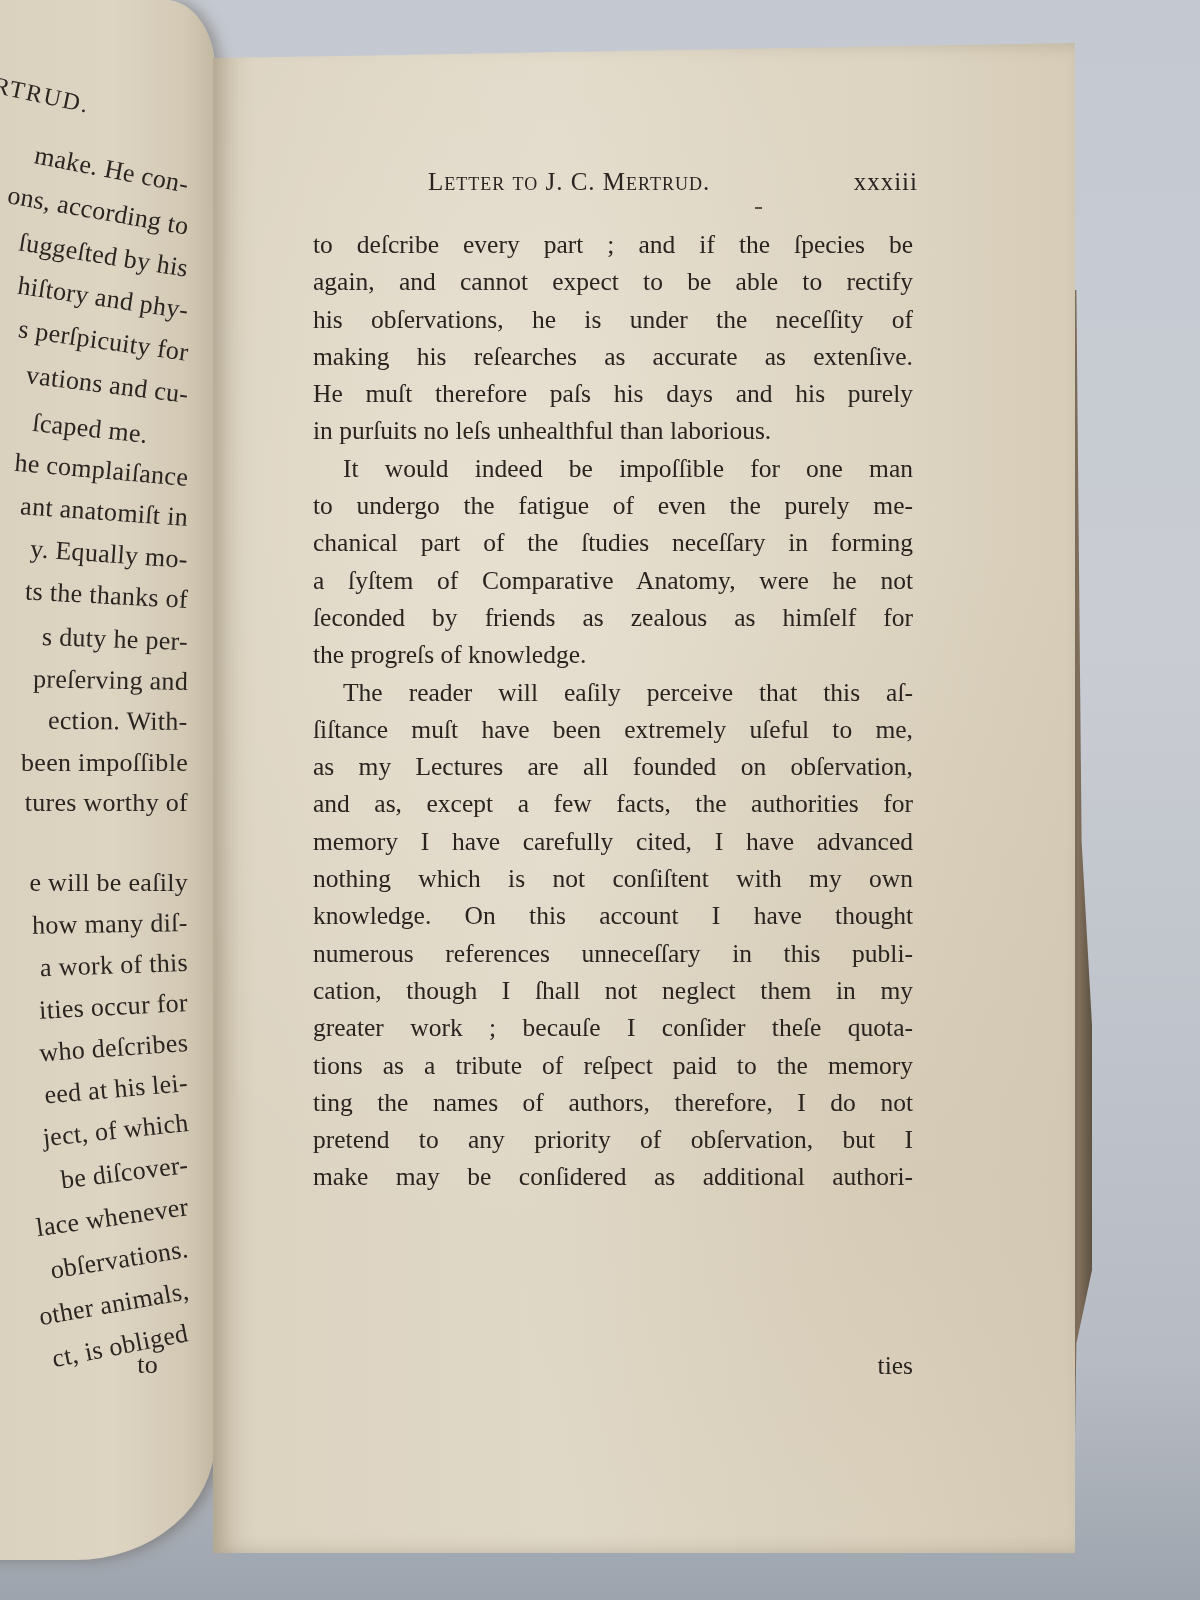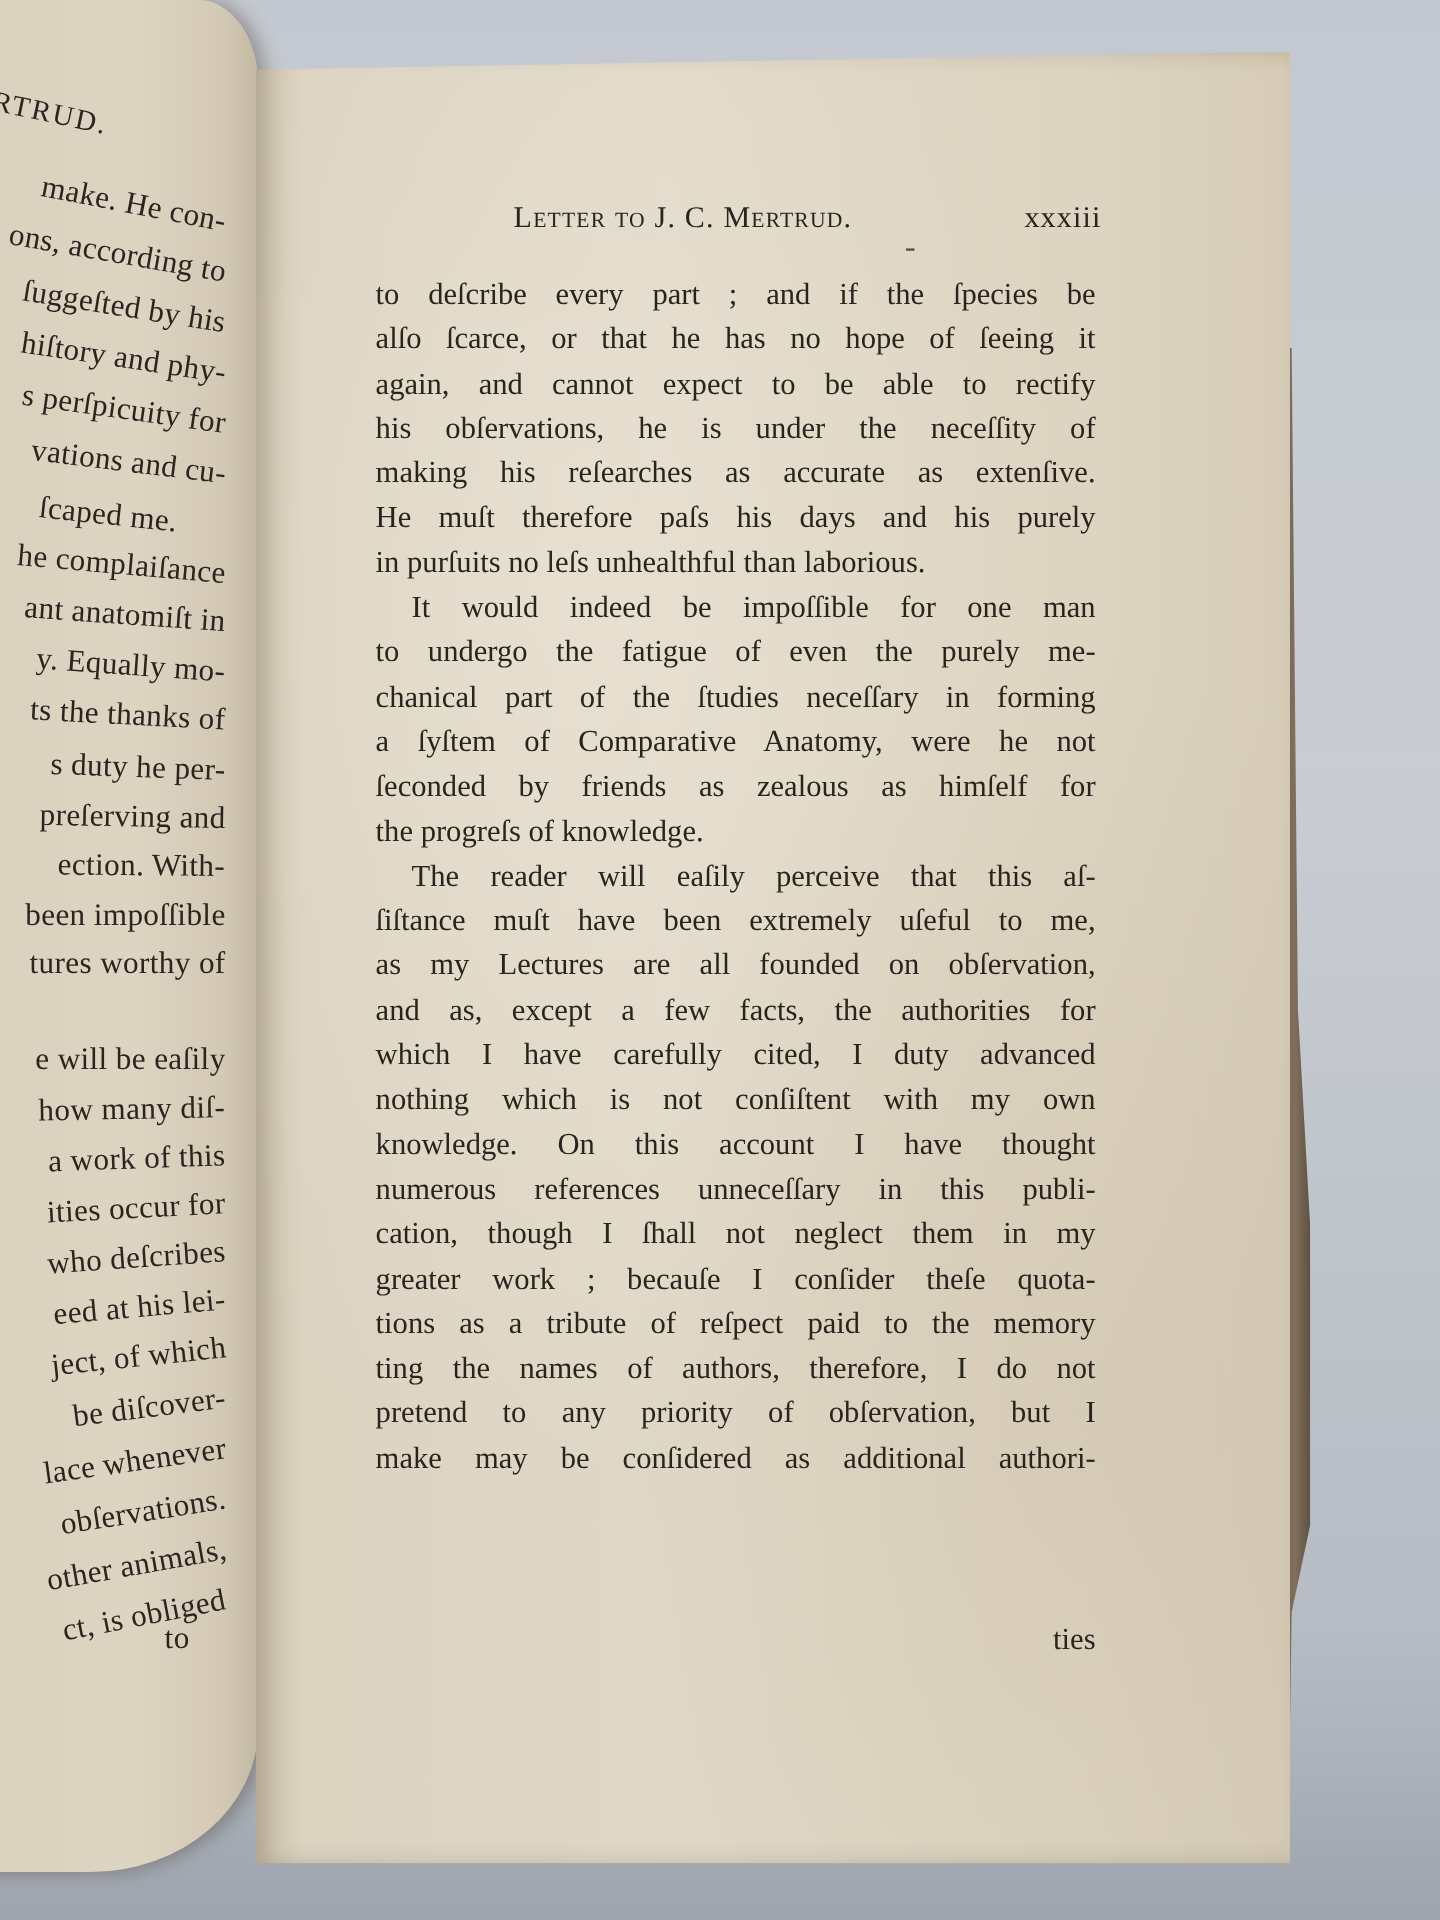--- a/index.html
+++ b/index.html
@@ -171,37 +171,36 @@
 
 <div class="cover-edge"></div>
 
 <div class="right-page">
   <div class="running-head">Letter to J. C. Mertrud.</div>
   <div class="folio">xxxiii</div>
   <div class="small-mark" style="left:542px; top:164px;"></div>
 
   <div class="body-text">
     <div class="line">to deſcribe every part ; and if the ſpecies be</div>
-    <div class="line">alſo ſcarce, or that he has no hope of ſeeing it</div>
     <div class="line">again, and cannot expect to be able to rectify</div>
     <div class="line">his obſervations, he is under the neceſſity of</div>
     <div class="line">making his reſearches as accurate as extenſive.</div>
     <div class="line">He muſt therefore paſs his days and his purely</div>
     <div class="line last">in purſuits no leſs unhealthful than laborious.</div>
     <div class="line indent">It would indeed be impoſſible for one man</div>
     <div class="line">to undergo the fatigue of even the purely me-</div>
     <div class="line">chanical part of the ſtudies neceſſary in forming</div>
     <div class="line">a ſyſtem of Comparative Anatomy, were he not</div>
     <div class="line">ſeconded by friends as zealous as himſelf for</div>
     <div class="line last">the progreſs of knowledge.</div>
     <div class="line indent">The reader will eaſily perceive that this aſ-</div>
     <div class="line">ſiſtance muſt have been extremely uſeful to me,</div>
     <div class="line">as my Lectures are all founded on obſervation,</div>
     <div class="line">and as, except a few facts, the authorities for</div>
-    <div class="line">which I have carefully cited, I duty advanced</div>
+    <div class="line">memory I have carefully cited, I have advanced</div>
     <div class="line">nothing which is not conſiſtent with my own</div>
     <div class="line">knowledge. On this account I have thought</div>
     <div class="line">numerous references unneceſſary in this publi-</div>
     <div class="line">cation, though I ſhall not neglect them in my</div>
     <div class="line">greater work ; becauſe I conſider theſe quota-</div>
     <div class="line">tions as a tribute of reſpect paid to the memory</div>
     <div class="line">ting the names of authors, therefore, I do not</div>
     <div class="line">pretend to any priority of obſervation, but I</div>
     <div class="line">make may be conſidered as additional authori-</div>
   </div>

